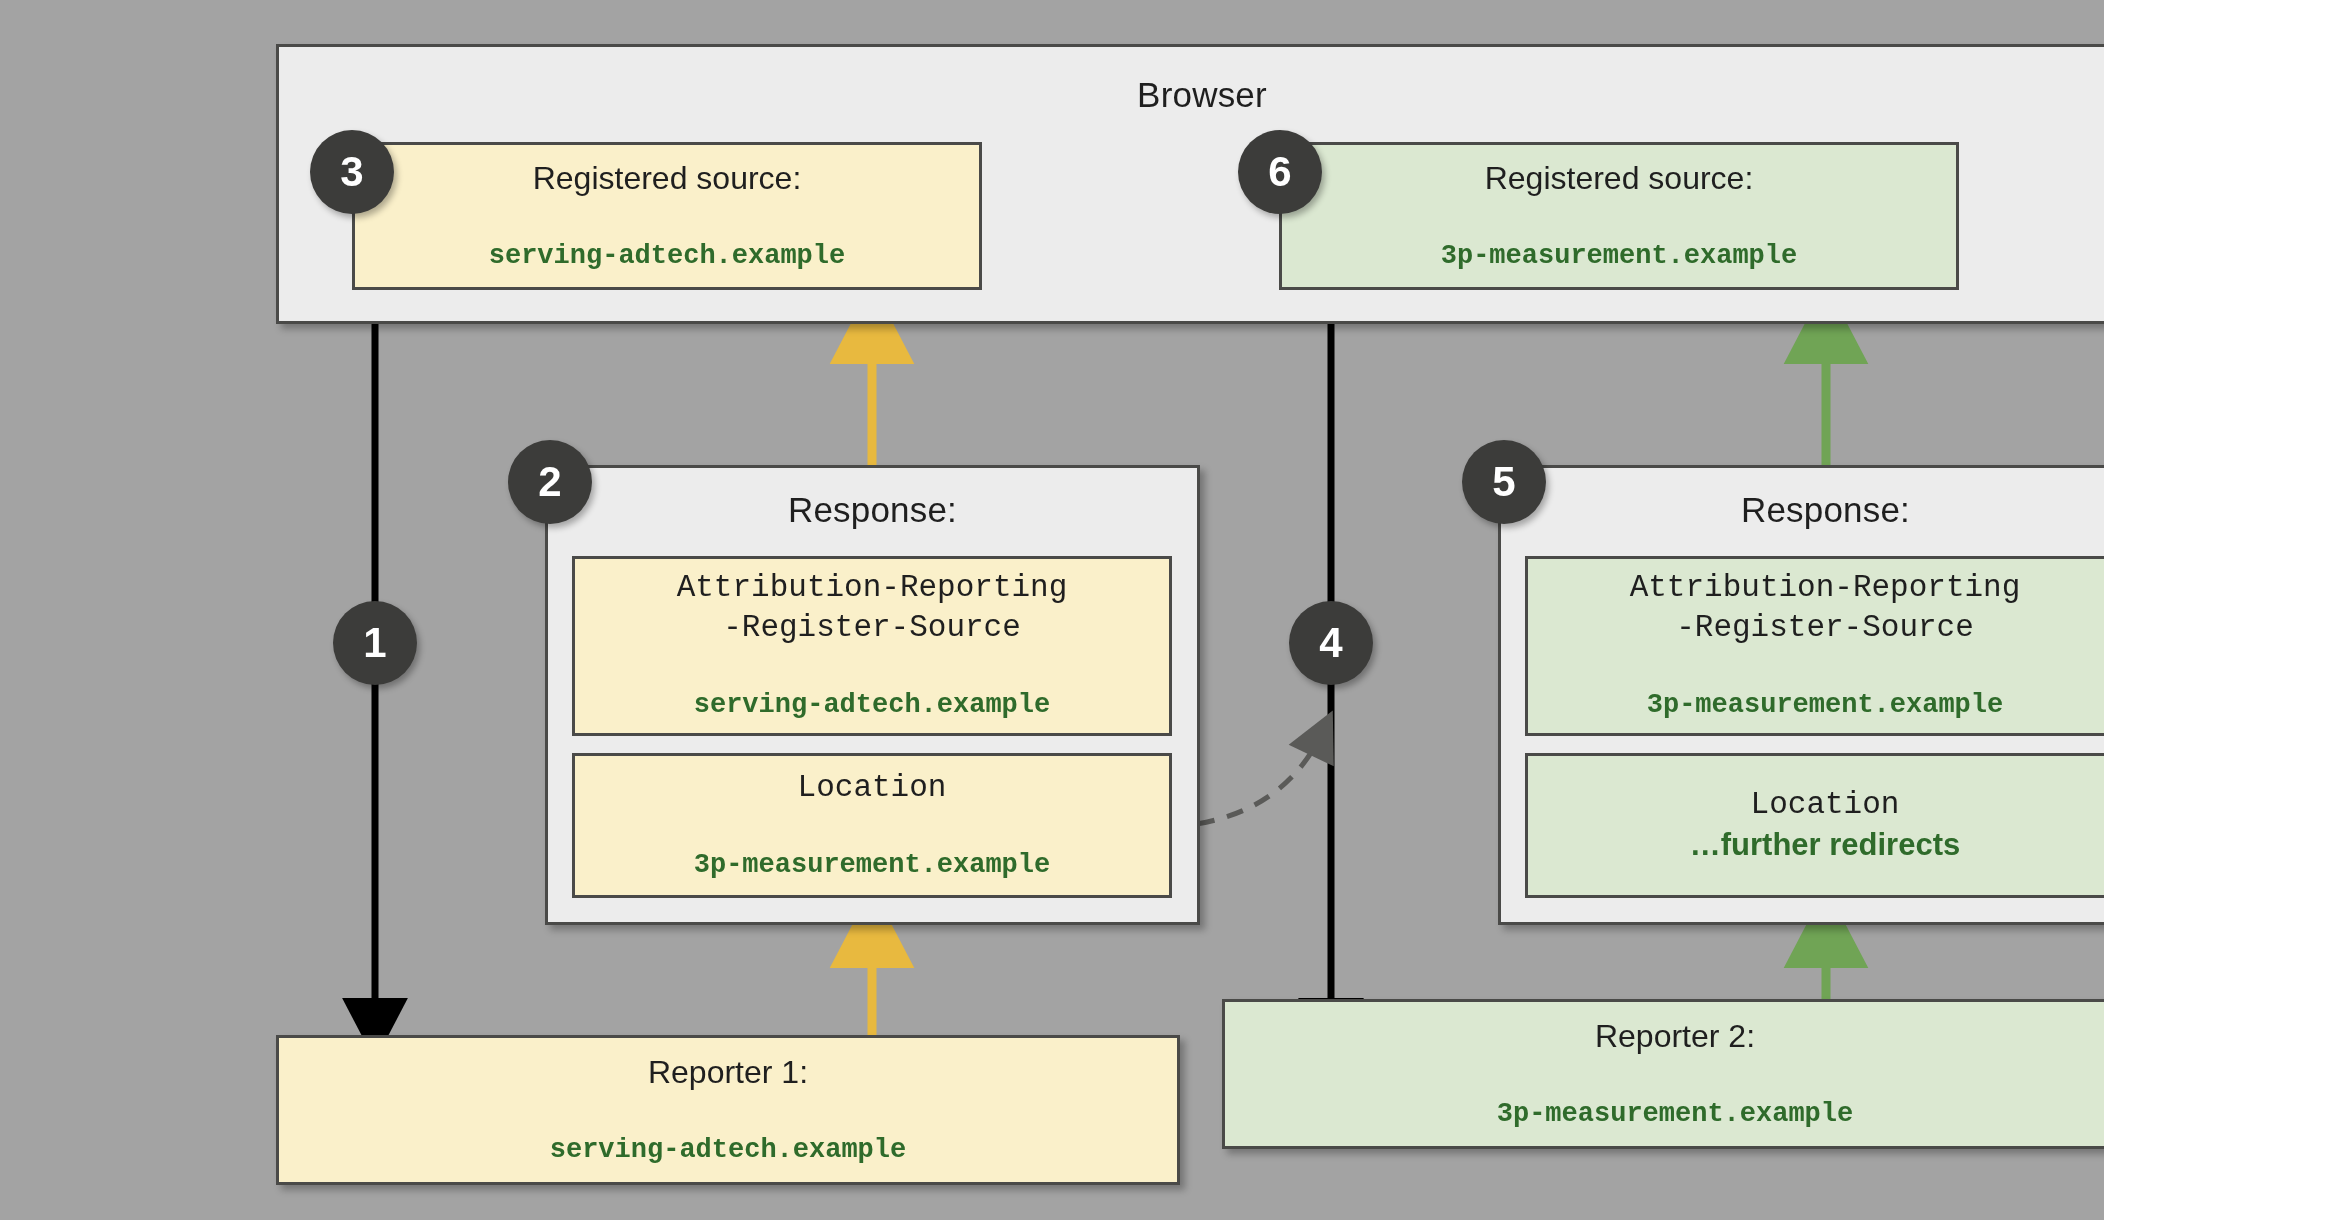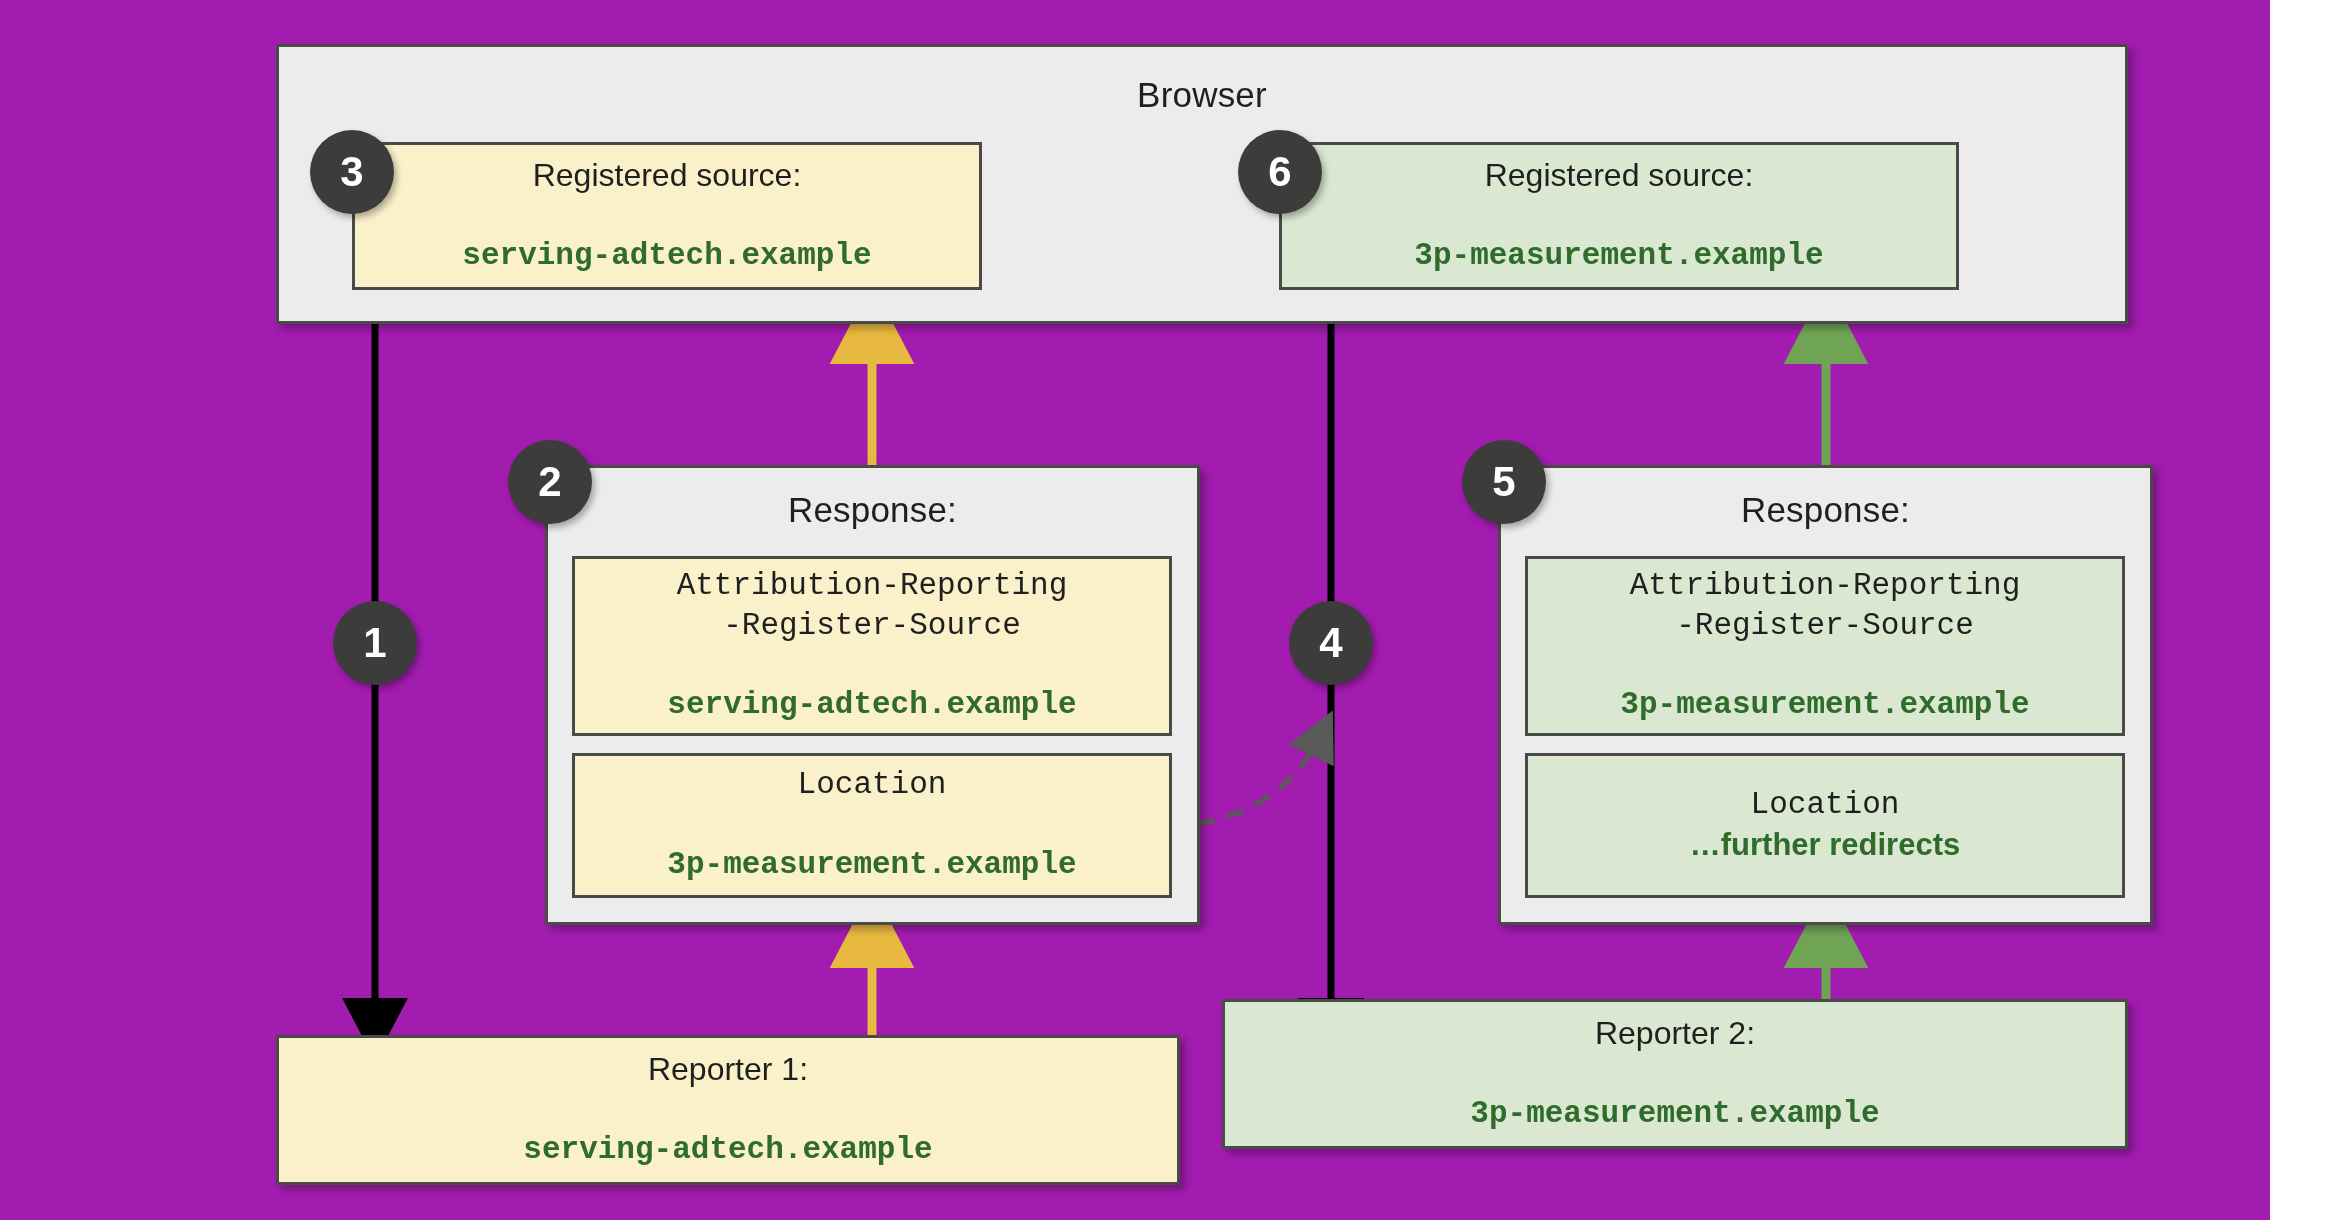--- a/index.html
+++ b/index.html
@@ -5,23 +5,23 @@
   html, body {
     margin: 0;
     padding: 0;
     background: #ffffff;
   }
   body {
     font-family: "Liberation Sans", sans-serif;
   }
   #stage {
     position: relative;
-    width: 2270px;
+    width: 2104px;
     height: 1220px;
-    background: #a21caf;
+    background: #a3a3a3;
     overflow: hidden;
   }
   svg.layer {
     position: absolute;
     left: 0;
     top: 0;
     width: 2352px;
     height: 1220px;
     pointer-events: none;
   }
@@ -73,21 +73,21 @@
   }
   .mono-label {
     font-family: "Liberation Mono", "DejaVu Sans Mono", monospace;
     font-size: 31px;
     color: #1f1f1f;
     line-height: 1.22;
     white-space: pre;
   }
   .mono-domain {
     font-family: "Liberation Mono", "DejaVu Sans Mono", monospace;
-    font-size: 31px;
+    font-size: 27px;
     font-weight: bold;
     color: #2f6b2b;
     line-height: 1.25;
     white-space: pre;
     margin-top: 40px;
   }
   .italic-domain {
     font-family: "Liberation Sans", sans-serif;
     font-size: 31px;
     font-weight: bold;

